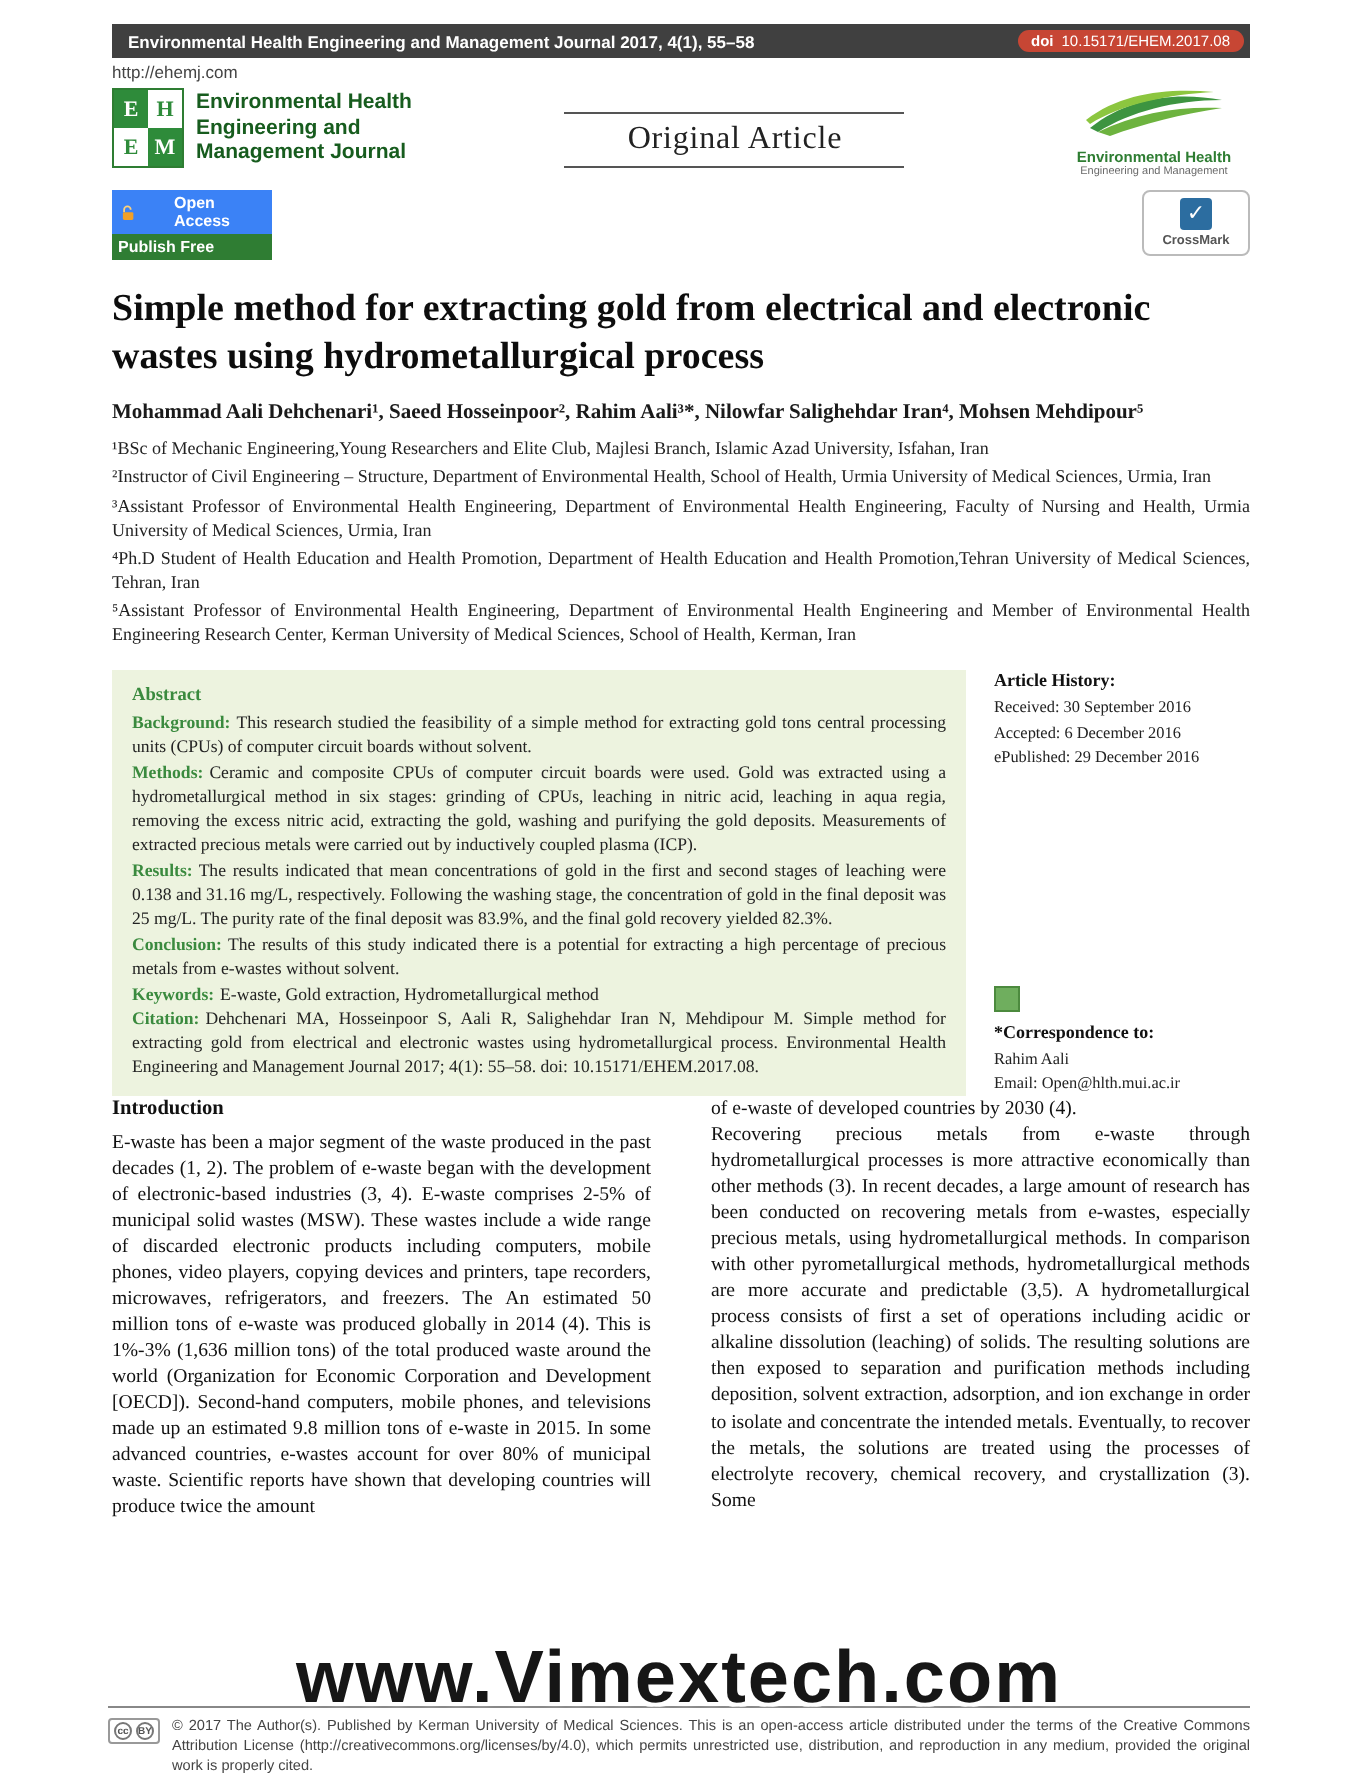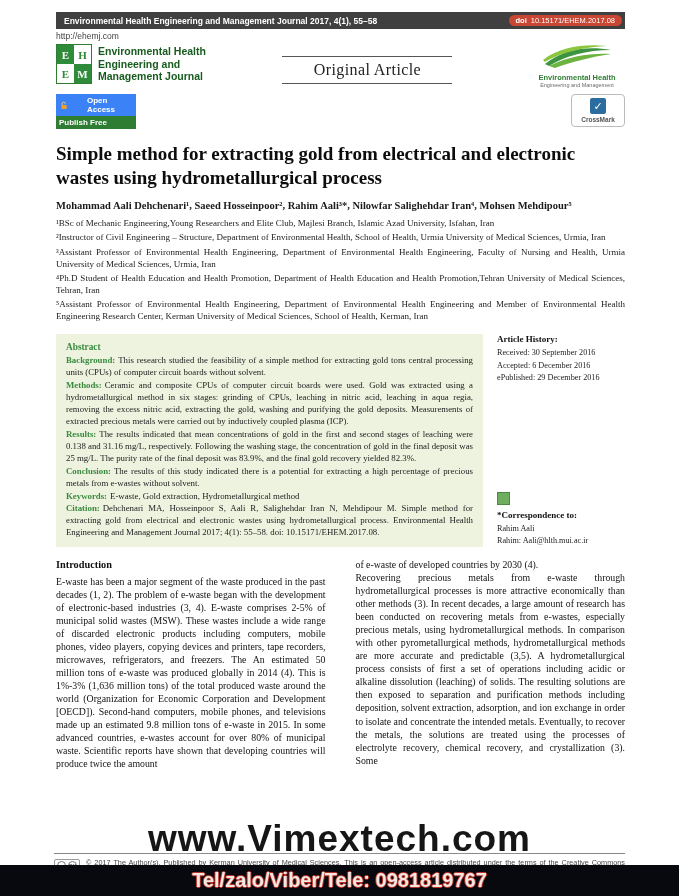--- a/index.html
+++ b/index.html
@@ -64,21 +64,21 @@
   .abstract-box { flex:1; background:#edf3df; padding:7px 10px; font-size:8.8px; line-height:1.36; color:#222; }
   .abs-head { font-weight:bold; color:#3a8a3e; font-size:9.3px; margin-bottom:1px; }
   .abs-p { margin:0 0 1px; text-align:justify; }
   .abs-label { font-weight:bold; color:#3a8a3e; margin-right:3px; }
   .sidebar { width:128px; display:flex; flex-direction:column; justify-content:space-between; }
   .sb-head { font-weight:bold; font-size:9px; color:#111; margin-bottom:3px; }
   .sb-line { font-size:8.2px; color:#222; line-height:1.5; }
   .sb-square { width:13px; height:13px; background:#6fae5e; border:1px solid #4c8a3e; margin-bottom:5px; }
 
   
-  .body-cols { display:flex; gap:30px; margin-top:11px; }
+  .body-cols { display:flex; gap:30px; }
   .col { flex:1; font-size:9.8px; line-height:1.33; color:#111; text-align:justify; }
   .sec-head { font-weight:bold; font-size:10.3px; margin:0 0 3px; text-align:left; }
   .col p { margin:0; }
 
   
   .footer {
     position:absolute; left:54px; right:54px; bottom:8px;
     border-top:1px solid #888; padding-top:4px;
     display:flex; gap:6px; align-items:flex-start;
     font-family:"Liberation Sans", sans-serif; font-size:7.3px; color:#444;
@@ -208,21 +208,21 @@
       <div>
         <div class="sb-head">Article History:</div>
         <div class="sb-line">Received: 30 September 2016</div>
         <div class="sb-line">Accepted: 6 December 2016</div>
         <div class="sb-line">ePublished: 29 December 2016</div>
       </div>
       <div>
         <div class="sb-square"></div>
         <div class="sb-head">*Correspondence to:</div>
         <div class="sb-line">Rahim Aali</div>
-        <div class="sb-line">Rahim: Aali@hlth.mui.ac.ir</div>
+        <div class="sb-line">Email: Open@hlth.mui.ac.ir</div>
       </div>
     </div>
   </div>
 
   <div class="body-cols">
     <div class="col">
       <div class="sec-head">Introduction</div>
       <p>E-waste has been a major segment of the waste produced in the past decades (1, 2). The problem of e-waste began with the development of electronic-based industries (3, 4). E-waste comprises 2-5% of municipal solid wastes (MSW). These wastes include a wide range of discarded electronic products including computers, mobile phones, video players, copying devices and printers, tape recorders, microwaves, refrigerators, and freezers. The An estimated 50 million tons of e-waste was produced globally in 2014 (4). This is 1%-3% (1,636 million tons) of the total produced waste around the world (Organization for Economic Corporation and Development [OECD]). Second-hand computers, mobile phones, and televisions made up an estimated 9.8 million tons of e-waste in 2015. In some advanced countries, e-wastes account for over 80% of municipal waste. Scientific reports have shown that developing countries will produce twice the amount</p>
     </div>
     <div class="col">
@@ -233,17 +233,14 @@
 
   <div class="footer">
     <span class="cc-badge">
       <span class="cc-circle">cc</span>
       <span class="cc-circle">BY</span>
     </span>
     <p>© 2017 The Author(s). Published by Kerman University of Medical Sciences. This is an open-access article distributed under the terms of the Creative Commons Attribution License (http://creativecommons.org/licenses/by/4.0), which permits unrestricted use, distribution, and reproduction in any medium, provided the original work is properly cited.</p>
   </div>
 
   <div class="watermark">www.Vimextech.com</div>
-  <div class="bottom-bar">
-    <span>Tel/zalo/Viber/Tele: 0981819767</span>
-  </div>
 
 </div>
 
 </body></html>

